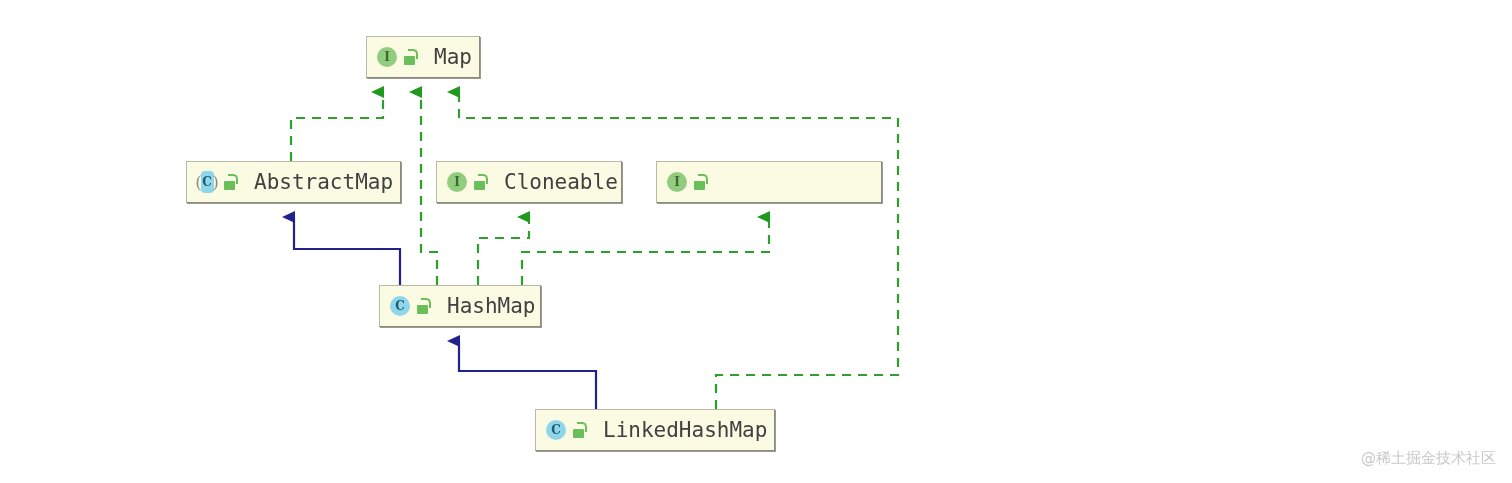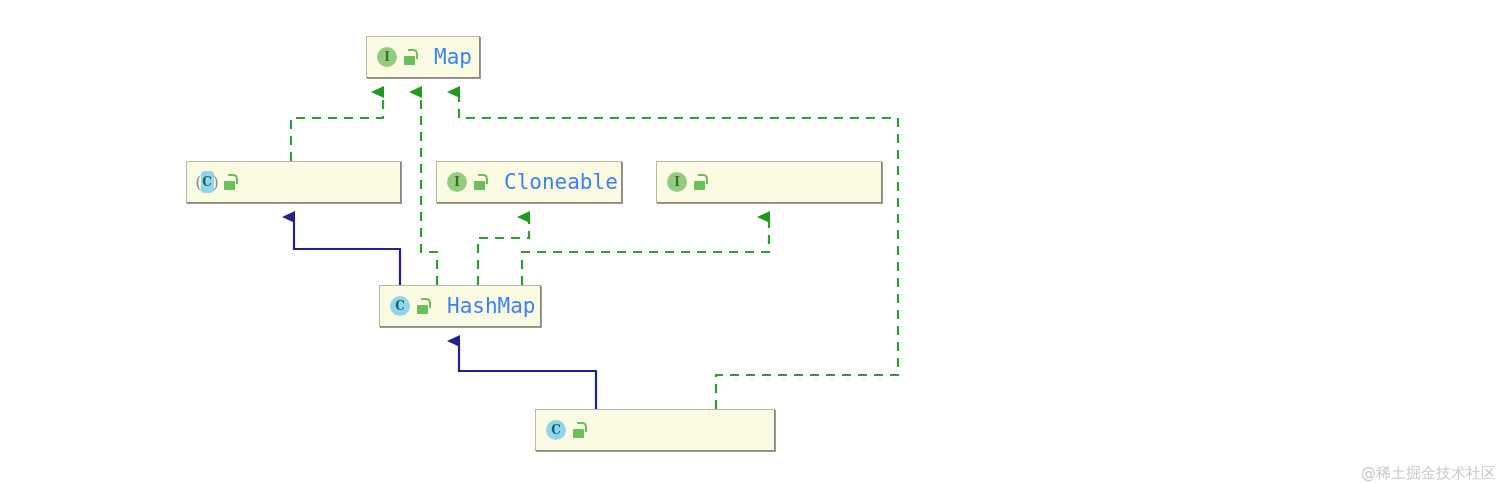--- a/index.html
+++ b/index.html
@@ -34,21 +34,21 @@
     box-shadow: 1px 1px 0 0 #9a9a90;
     display: flex;
     align-items: center;
     padding: 0 14px 0 9px;
     height: 42px;
     z-index: 3;
   }
   .node-label {
     font-family: "DejaVu Sans Mono", "Liberation Mono", monospace;
     font-size: 21px;
-    color: #3b82f6;
+    color: #404040;
     letter-spacing: 0px;
     white-space: nowrap;
     margin-left: 17px;
   }
   .icon-stack {
     display: flex;
     align-items: center;
     gap: 5px;
     flex: 0 0 auto;
   }
@@ -144,21 +144,21 @@
     width: 8px; height: 8px;
     border: 2px solid #6bbf5a;
     border-bottom: none;
     border-left: none;
     border-radius: 0 5px 0 0;
   }
 
   .watermark {
     position: absolute;
     right: 16px;
-    bottom: 0;
+    bottom: 15px;
     font-family: "DejaVu Sans", sans-serif;
     font-size: 15px;
     color: #c9c9c9;
     white-space: nowrap;
     z-index: 2;
   }
 </style>
 </head>
 <body>
 
@@ -223,20 +223,21 @@
         <span class="paren-l">(</span>
         <span class="disc"></span>
         <span class="glyph">C</span>
         <span class="paren-r">)</span>
       </span>
       <span class="lock-icon">
         <span class="shackle"></span>
           <span class="body"></span>
       </span>
     </span>
+    <span class="node-label">AbstractMap</span>
   </div>
 
   <div class="node" style="left:436px; top:161px; width:186px;">
     <span class="icon-stack">
       <span class="kind-icon kind-interface">
         <span class="disc"></span>
         <span class="glyph">I</span>
       </span>
       <span class="lock-icon">
         <span class="shackle"></span>
@@ -277,17 +278,18 @@
     <span class="icon-stack">
       <span class="kind-icon kind-class">
         <span class="disc"></span>
         <span class="glyph">C</span>
       </span>
       <span class="lock-icon">
         <span class="shackle"></span>
           <span class="body"></span>
       </span>
     </span>
+    <span class="node-label">LinkedHashMap</span>
   </div>
 
   <div class="watermark">@稀土掘金技术社区</div>
 
 </div>
 
 </body></html>

